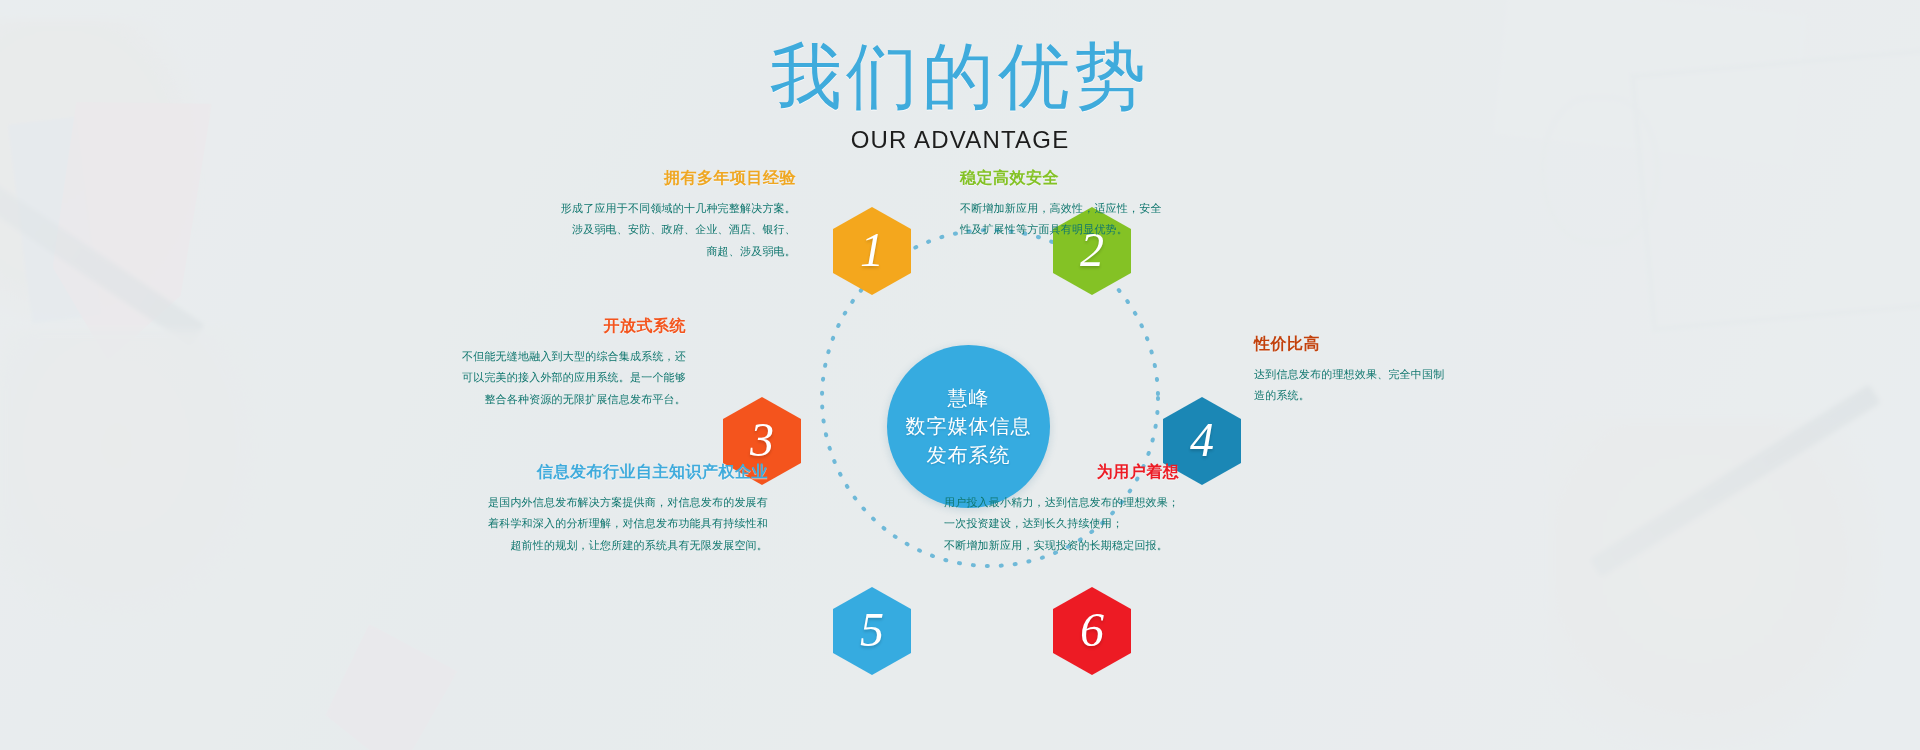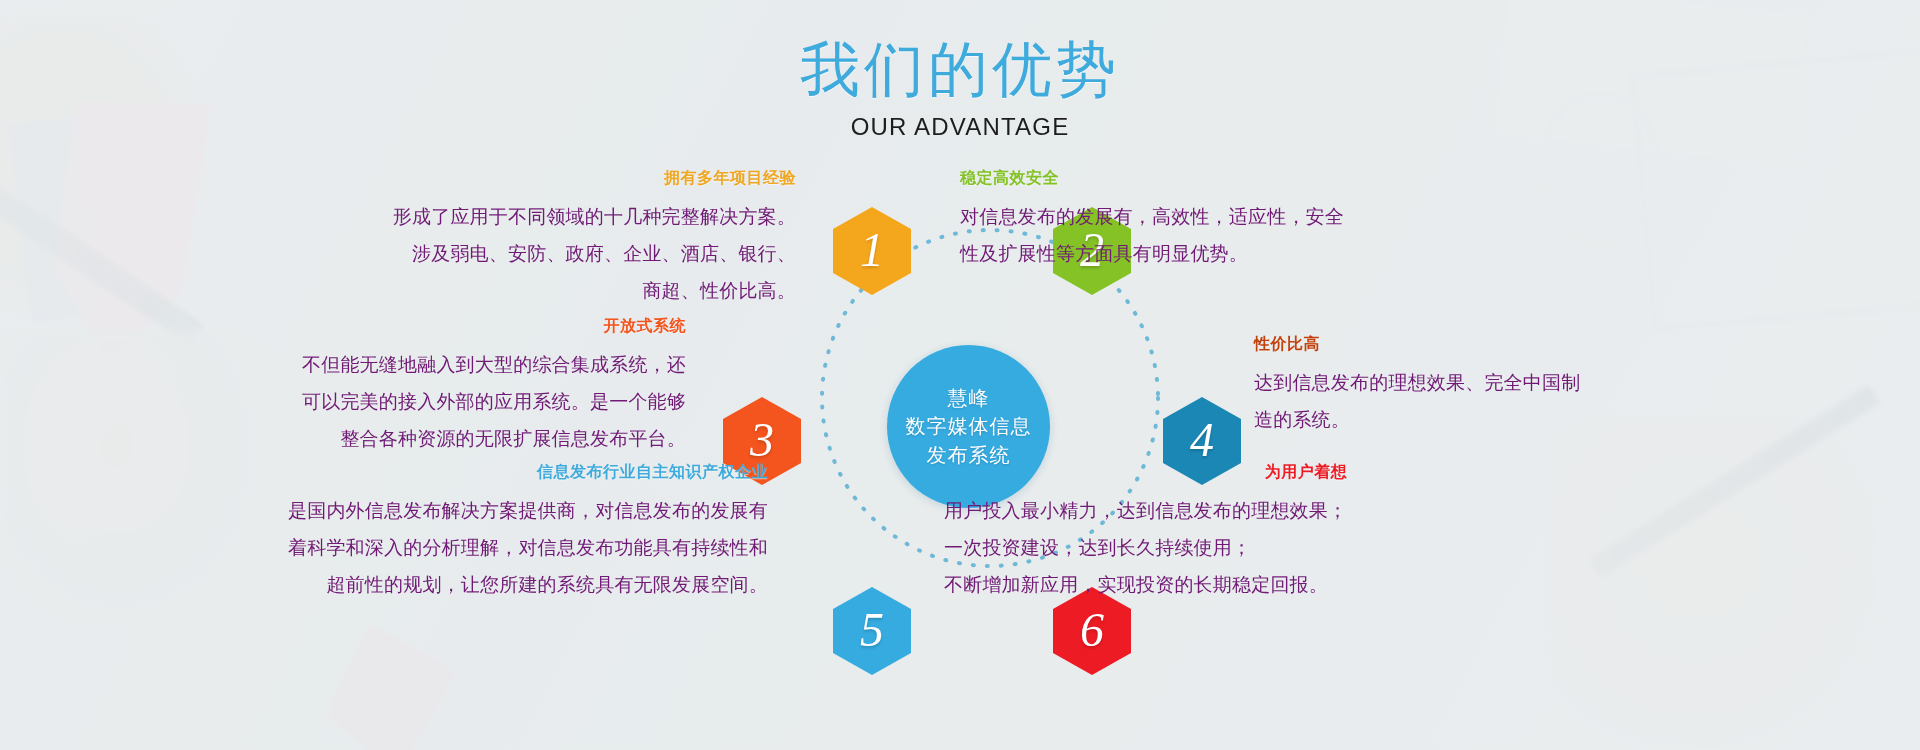--- a/index.html
+++ b/index.html
@@ -83,21 +83,21 @@
     opacity:.5; filter:blur(1.5px);
   }
   .bg-veil{
     position:absolute; inset:0;
     background:rgba(232,235,237,.72);
   }
 
   
   .header{ position:absolute; left:0; right:0; top:38px; text-align:center; }
   .title-cn{
-    font-size:60px; line-height:1.08; font-weight:400;
+    font-size:72px; line-height:1.08; font-weight:400;
     color:#3fabdc; letter-spacing:4px;
     text-shadow:0 1px 0 rgba(255,255,255,.65);
   }
   .title-en{
     margin-top:10px; font-size:24px; letter-spacing:1.2px;
     color:#1d1d1d; font-weight:400;
   }
 
   
   .diagram{ position:absolute; left:0; top:0; width:1920px; height:750px; }
@@ -137,21 +137,21 @@
   .hex-6{ left:1053px; top:587px; }
 
   
   .blk{ position:absolute; }
   .blk h3{
     font-size:16px; font-weight:700; line-height:1.25;
     margin-bottom:10px; letter-spacing:.5px;
     text-shadow:0 1px 0 rgba(255,255,255,.5);
   }
   .blk p{
-    font-size:19px; line-height:1.95; color:#701a75;
+    font-size:11px; line-height:1.95; color:#0f766e;
     letter-spacing:.2px; white-space:nowrap;
   }
   .blk.right-align{ text-align:right; }
   .blk.left-align{ text-align:left; }
 
   .b1{ right:1124px; top:168px; }
   .b2{ left:960px;  top:168px; }
   .b3{ right:1234px; top:316px; }
   .b4{ left:1254px; top:334px; }
   .b5{ right:1152px; top:462px; }
@@ -214,28 +214,28 @@
     </div>
     <div class="hex hex-6" style="background: rgb(237, 27, 36);">
       <b>6</b>
     </div>
 
     <div class="blk b1 right-align">
       <h3 style="color: rgb(239, 167, 34);">拥有多年项目经验</h3>
       <div>
           <p>形成了应用于不同领域的十几种完整解决方案。</p>
           <p>涉及弱电、安防、政府、企业、酒店、银行、</p>
-          <p>商超、性价比高。</p>
+          <p>商超、涉及弱电。</p>
         </div>
     </div>
 
     <div class="blk b2 left-align">
       <h3 style="color: rgb(132, 194, 37);">稳定高效安全</h3>
       <div>
-          <p>对信息发布的发展有，高效性，适应性，安全</p>
+          <p>不断增加新应用，高效性，适应性，安全</p>
           <p>性及扩展性等方面具有明显优势。</p>
         </div>
     </div>
 
     <div class="blk b3 right-align">
       <h3 style="color: rgb(244, 84, 29);">开放式系统</h3>
       <div>
           <p>不但能无缝地融入到大型的综合集成系统，还</p>
           <p>可以完美的接入外部的应用系统。是一个能够</p>
           <p>整合各种资源的无限扩展信息发布平台。</p>

